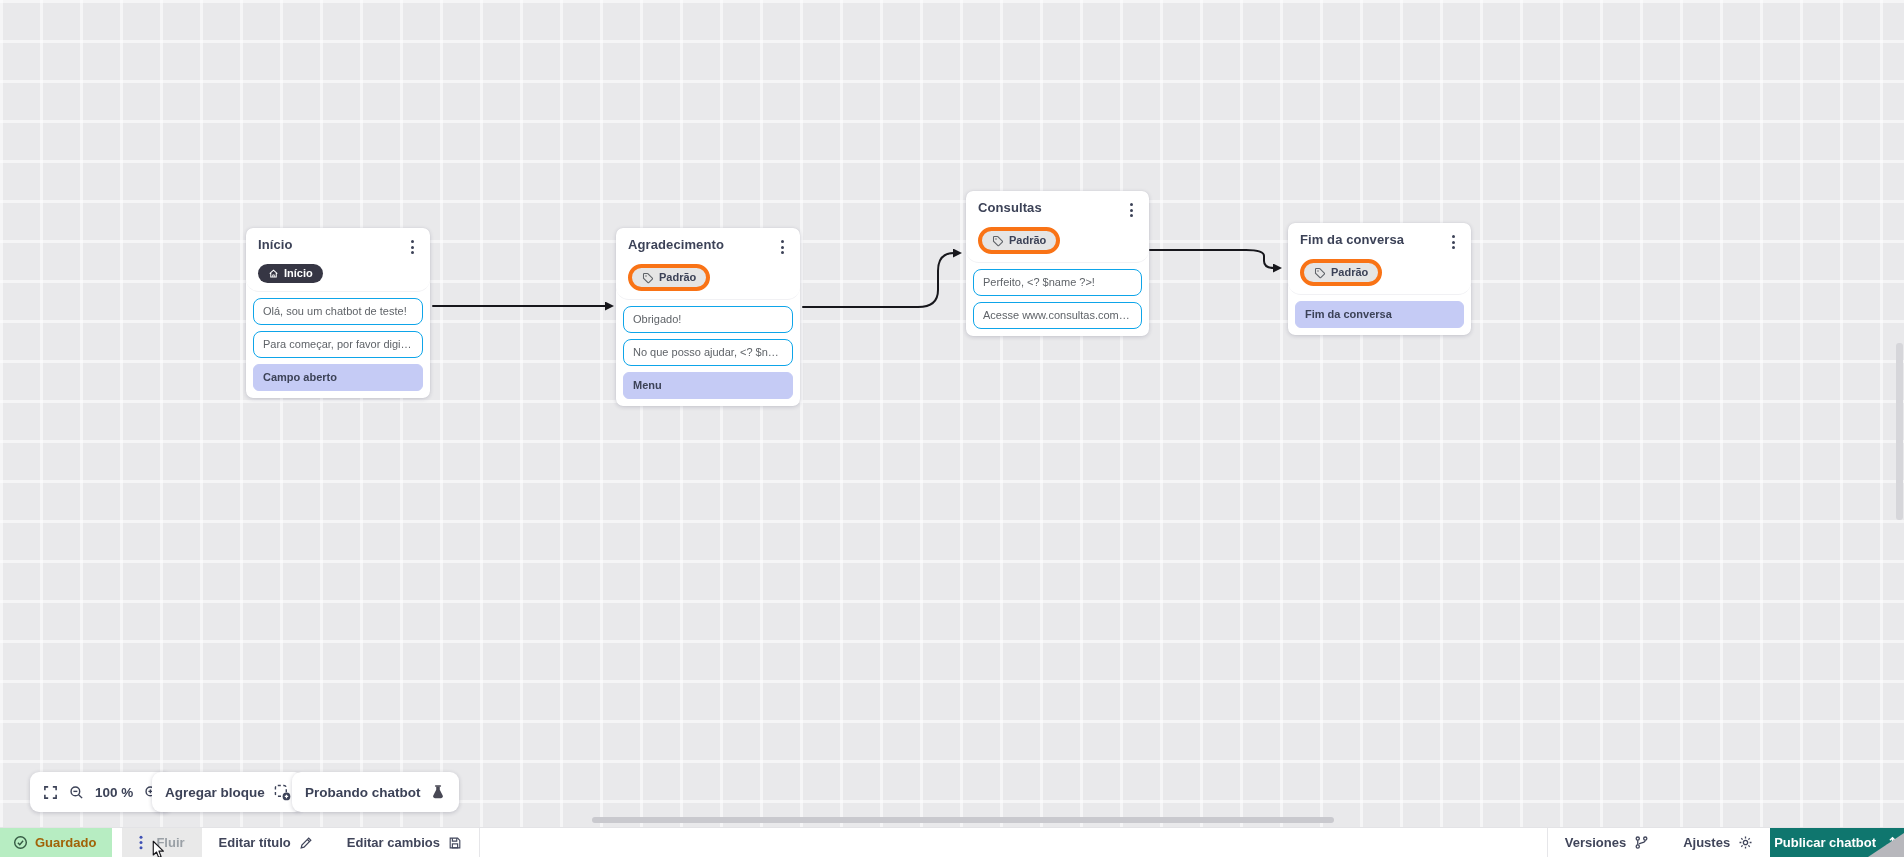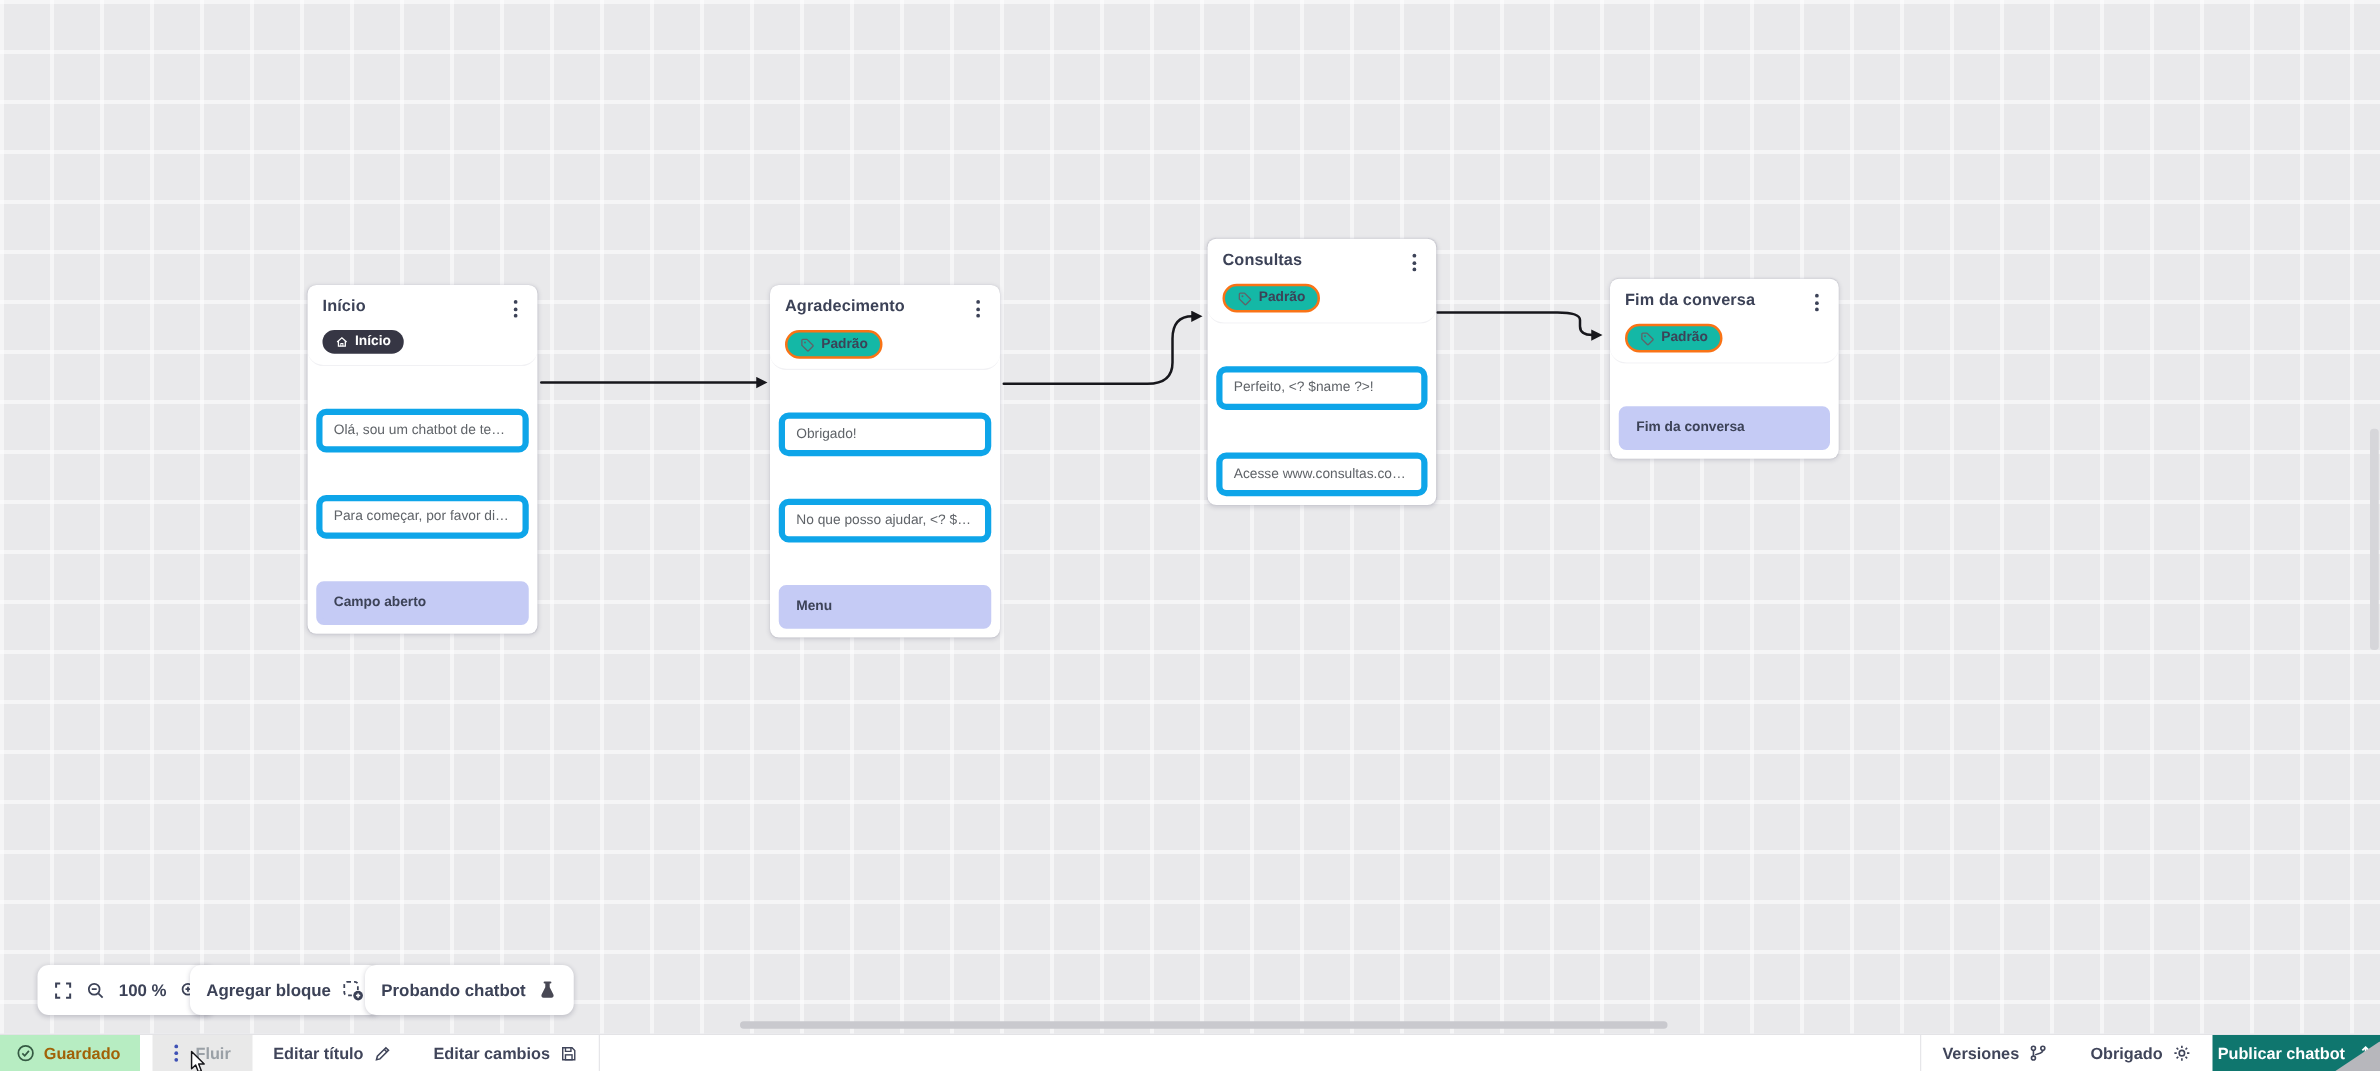--- a/index.html
+++ b/index.html
@@ -21,25 +21,25 @@
   .node { position:absolute; background:#fff; border-radius:7px;
           box-shadow:0 1px 4px rgba(40,40,70,.18), 0 0 1px rgba(40,40,70,.12); }
   .node-header { padding:9px 12px 8px; border-bottom:1px solid #f1f1f4;border-radius:13px; }
   .title-row { display:flex; justify-content:space-between; align-items:flex-start; }
   .node-title { font-size:13px; font-weight:700; color:#3c4257; letter-spacing:.1px; }
   .kebab { display:flex; flex-direction:column; gap:2.5px; padding:3px 4px; cursor:pointer; }
   .kebab i { width:3px; height:3px; border-radius:50%; background:#3c4257; }
   .badge { display:inline-flex; align-items:center; gap:5px; margin-top:7px;
            font-size:11px; font-weight:700; border-radius:999px; padding:3px 10px; line-height:13px; }
   .badge.dark { background:#363644; color:#fff; }
-  .badge.outline { background:#14b8a6; color:#3c4257; border:2px solid #f97316; }
+  .badge.outline { background:#e5e5e5; color:#3c4257; border:4px solid #f97316; }
   .node-body { padding:6px 7px 7px; display:flex; flex-direction:column; gap:6px; }
-  .bubble { background:#fff; border:5px solid #0ea5e9; border-radius:8px; padding:6px 9px;
+  .bubble { background:#fff; border:1px solid #0ea5e9; border-radius:8px; padding:6px 9px;
             font-size:11px; color:#5f6368; white-space:nowrap; overflow:hidden;
-            text-overflow:ellipsis; line-height:13px;margin-top:28px; }
+            text-overflow:ellipsis; line-height:13px; }
   .bubble.hl { background:#c5cbf5; border-color:#c5cbf5; color:#3c4257; font-weight:700; border-radius:6px; }
 
   
   .float-btn { position:absolute; top:772px; background:#fff; border-radius:9px; height:40px;
                box-shadow:0 1px 4px rgba(40,40,70,.22); display:flex; align-items:center;
                gap:9px; padding:0 13px; font-size:13.5px; font-weight:700; color:#3c4257; cursor:pointer; }
   .zoom-pill { left:30px; gap:11px; }
   .add-block { left:152px; }
   .test-bot  { left:292px; }
   .icon-btn { display:flex; align-items:center; cursor:pointer; }
@@ -281,21 +281,21 @@
       <svg viewBox="0 0 16 16" width="15" height="15" fill="none" stroke="#40455a" stroke-width="1.4">
         <circle cx="4" cy="3.8" r="1.7"></circle>
           <circle cx="4" cy="12.2" r="1.7"></circle>
           <circle cx="12" cy="3.8" r="1.7"></circle>
         <path d="M4 5.5v5M12 5.5c0 3-4 2.6-6.5 4"></path>
       </svg>
     </span>
   </div>
 
   <div class="bar-item">
-    <span>Obrigado</span>
+    <span>Ajustes</span>
     <span class="icon-btn">
       <svg viewBox="0 0 16 16" width="15" height="15" fill="none" stroke="#40455a" stroke-width="1.4">
         <circle cx="8" cy="8" r="2.3"></circle>
         <path d="M8 1.6v2M8 12.4v2M1.6 8h2M12.4 8h2M3.5 3.5l1.4 1.4M11.1 11.1l1.4 1.4M12.5 3.5l-1.4 1.4M4.9 11.1l-1.4 1.4"></path>
       </svg>
     </span>
   </div>
 
   <div class="publish-btn">
     <span>Publicar chatbot</span>

